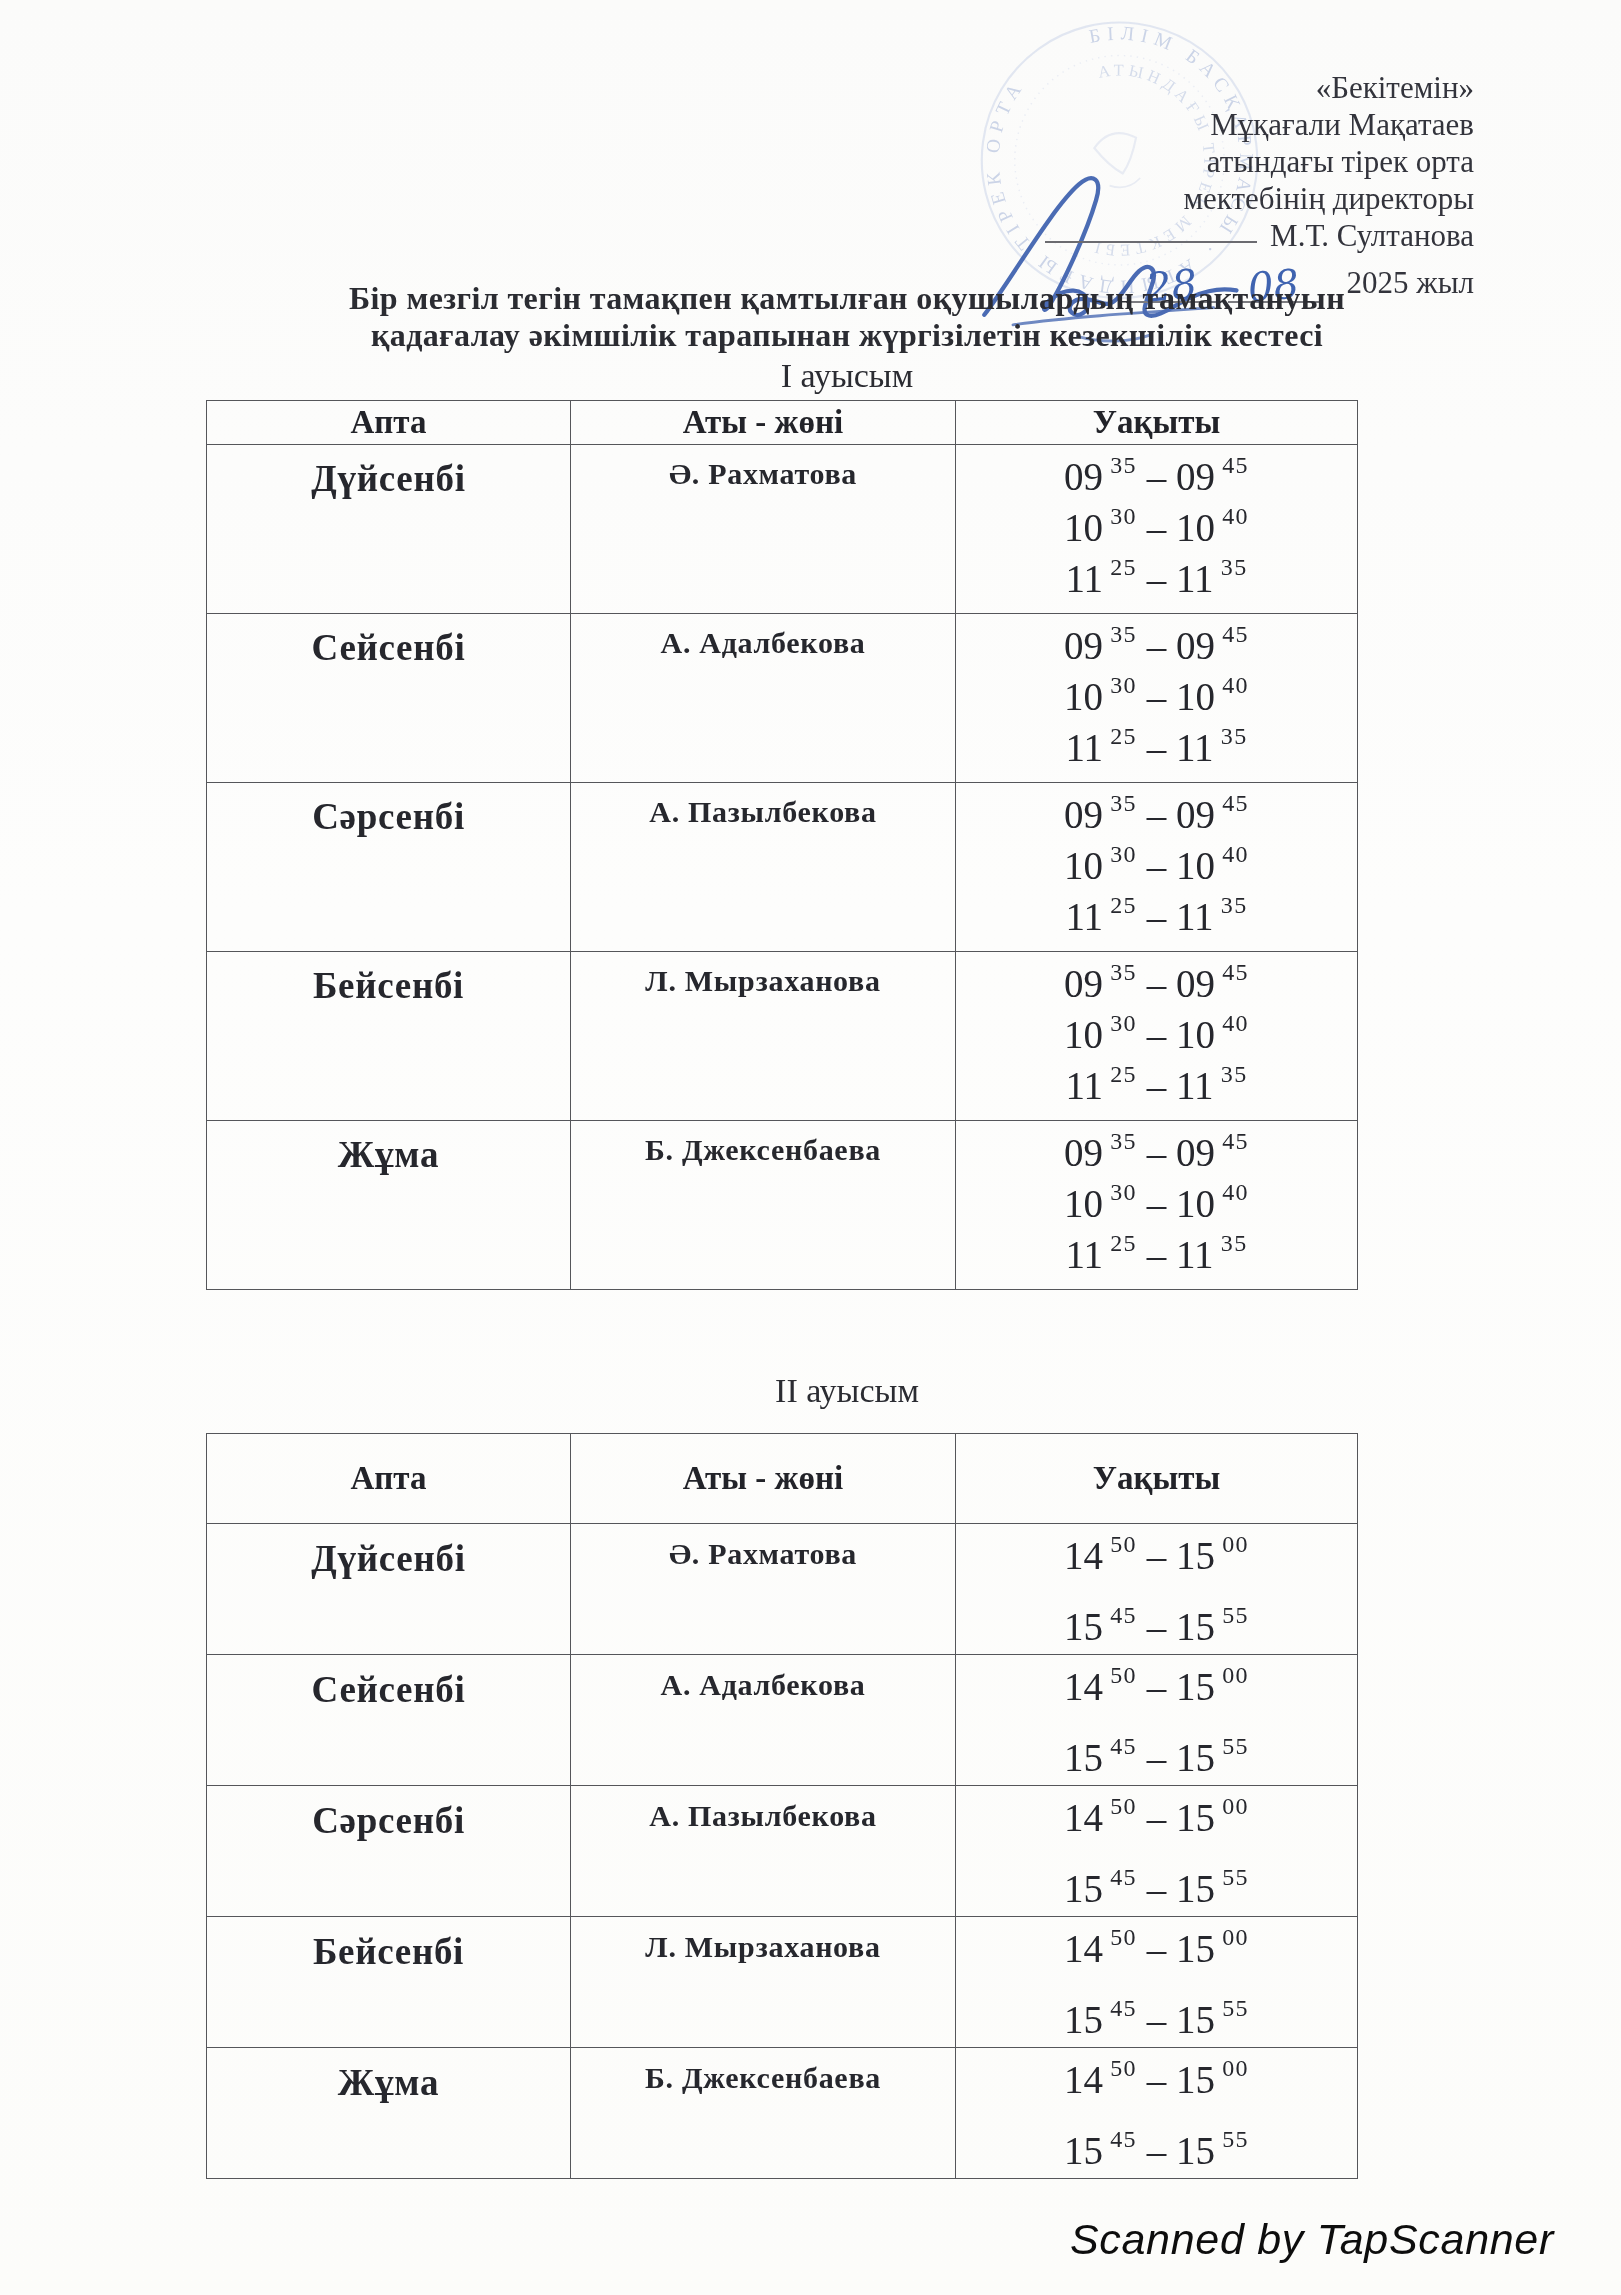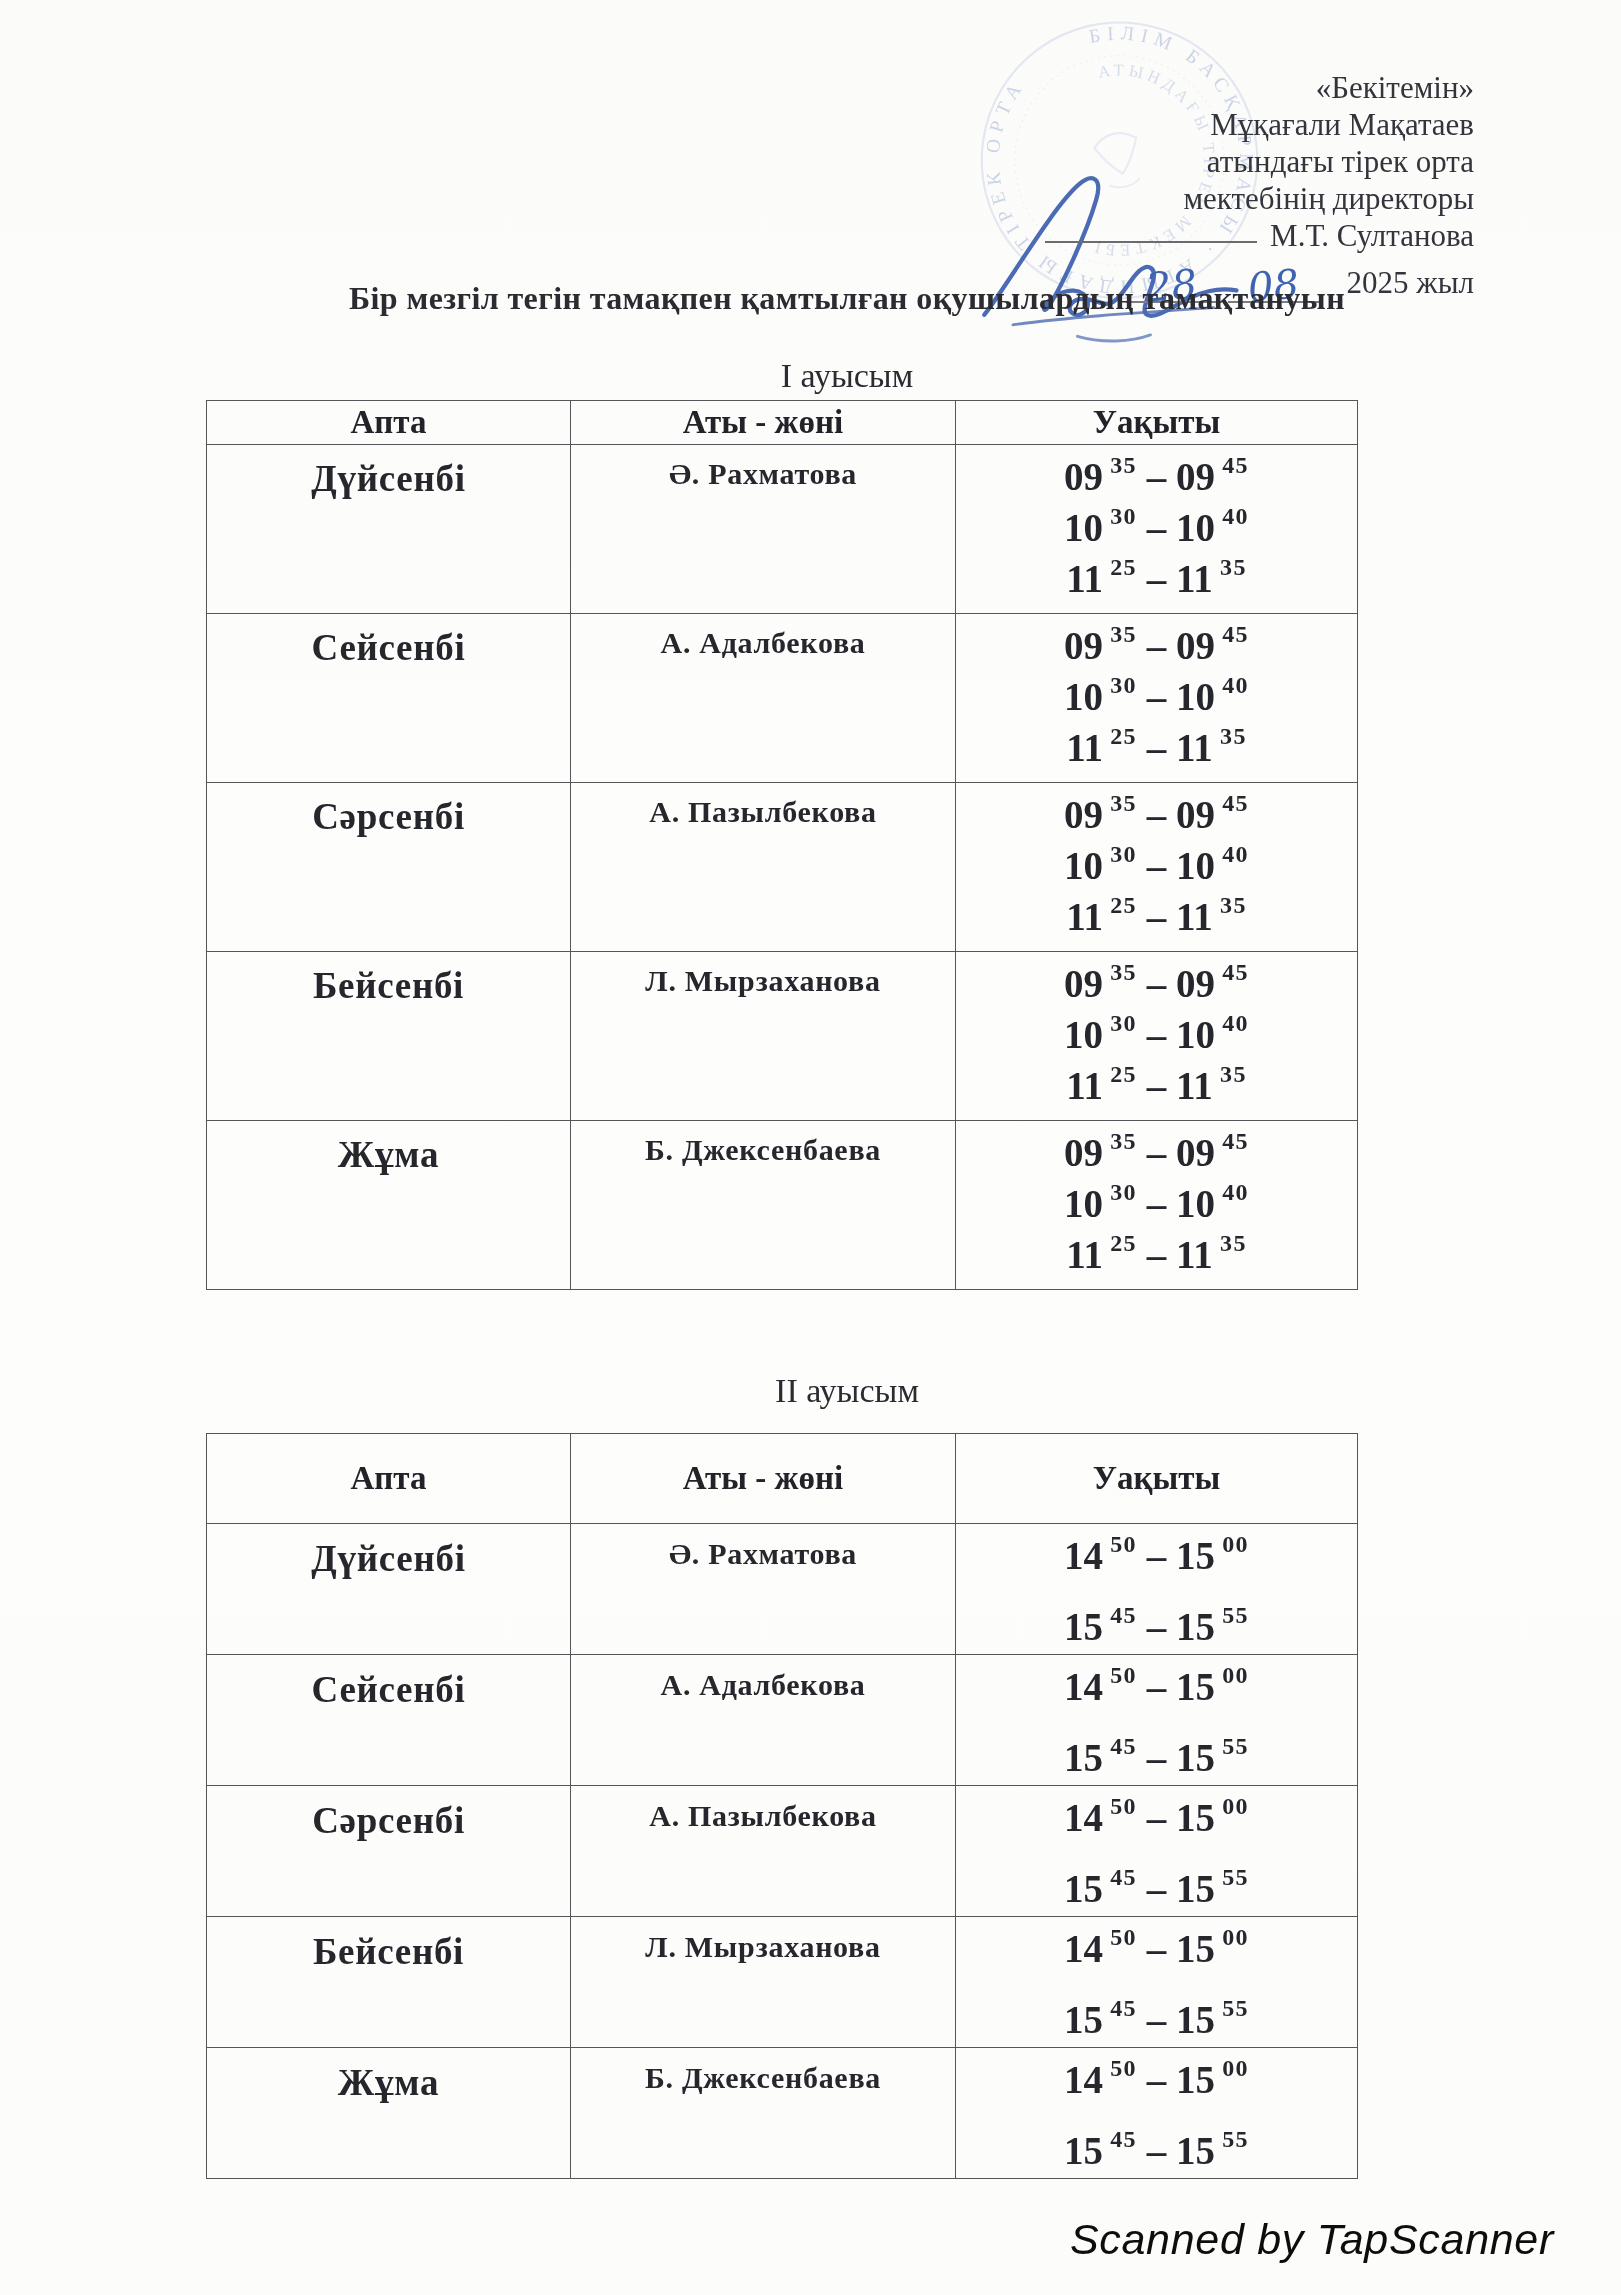--- a/index.html
+++ b/index.html
@@ -70,21 +70,21 @@
   table.sched th{font-size:33px;font-weight:bold;vertical-align:middle;color:#222329;}
   .t1 thead tr{height:44px;}
   .t2 thead tr{height:90px;}
   .t1 tbody tr{height:169px;}
   .t2 tbody tr{height:131px;}
   td.day-cell{font-size:37px;font-weight:bold;padding-top:11.5px;letter-spacing:0.7px;}
   td.name-cell{font-size:30px;font-weight:bold;padding-top:11.5px;letter-spacing:0.7px;}
   td.times-cell{padding-top:5.7px;}
   .t2 td.day-cell,.t2 td.name-cell{padding-top:13px;}
   .time-line{
-    font-size:39px;font-weight:bold;line-height:51px;white-space:nowrap;color:#26272d;
+    font-size:39px;font-weight:normal;line-height:51px;white-space:nowrap;color:#26272d;
   }
   .t2 .time-line + .time-line{margin-top:20px;}
   .time-line sup{
     font-size:24px;position:relative;top:-2.9px;margin-left:7.2px;letter-spacing:1.4px;
     vertical-align:super;line-height:0;
   }
 
   
   .scan-footer{
     position:absolute;top:2215px;right:68px;
@@ -132,20 +132,21 @@
     <div class="line"><span class="sig-line"></span><span>М.Т. Султанова</span></div>
     <div class="date-line">
       <span class="date-slot"><span class="hand-digit">28</span></span>
       <span class="date-slot"><span class="hand-digit">08</span></span>
       <span class="year-label">2025 жыл</span>
     </div>
   </div>
 
   <div class="doc-title">
     <div>Бір мезгіл тегін тамақпен қамтылған оқушылардың тамақтануын</div>
+    <div>қадағалау әкімшілік тарапынан жүргізілетін кезекшілік кестесі</div>
   </div>
 
   <div class="shift-heading sh1">І ауысым</div>
 
   <table class="sched t1">
     <colgroup>
         <col style="width:364px">
         <col style="width:385px">
         <col style="width:402px">
       </colgroup>

